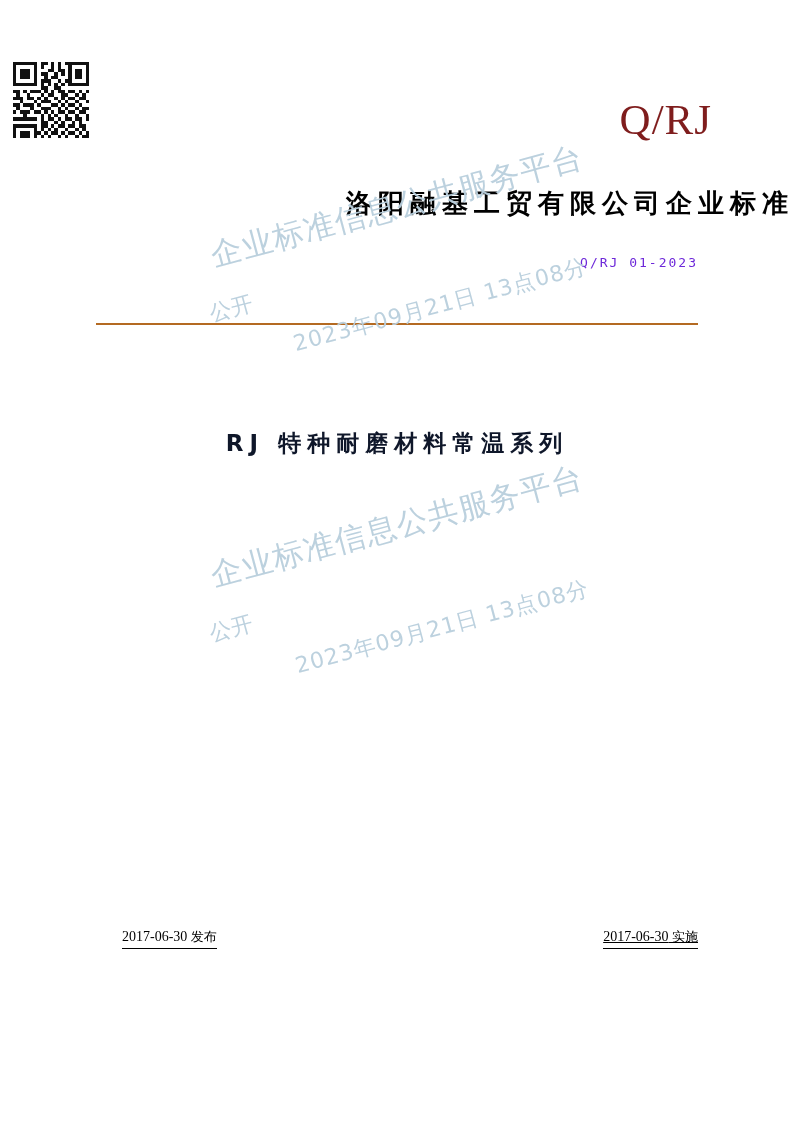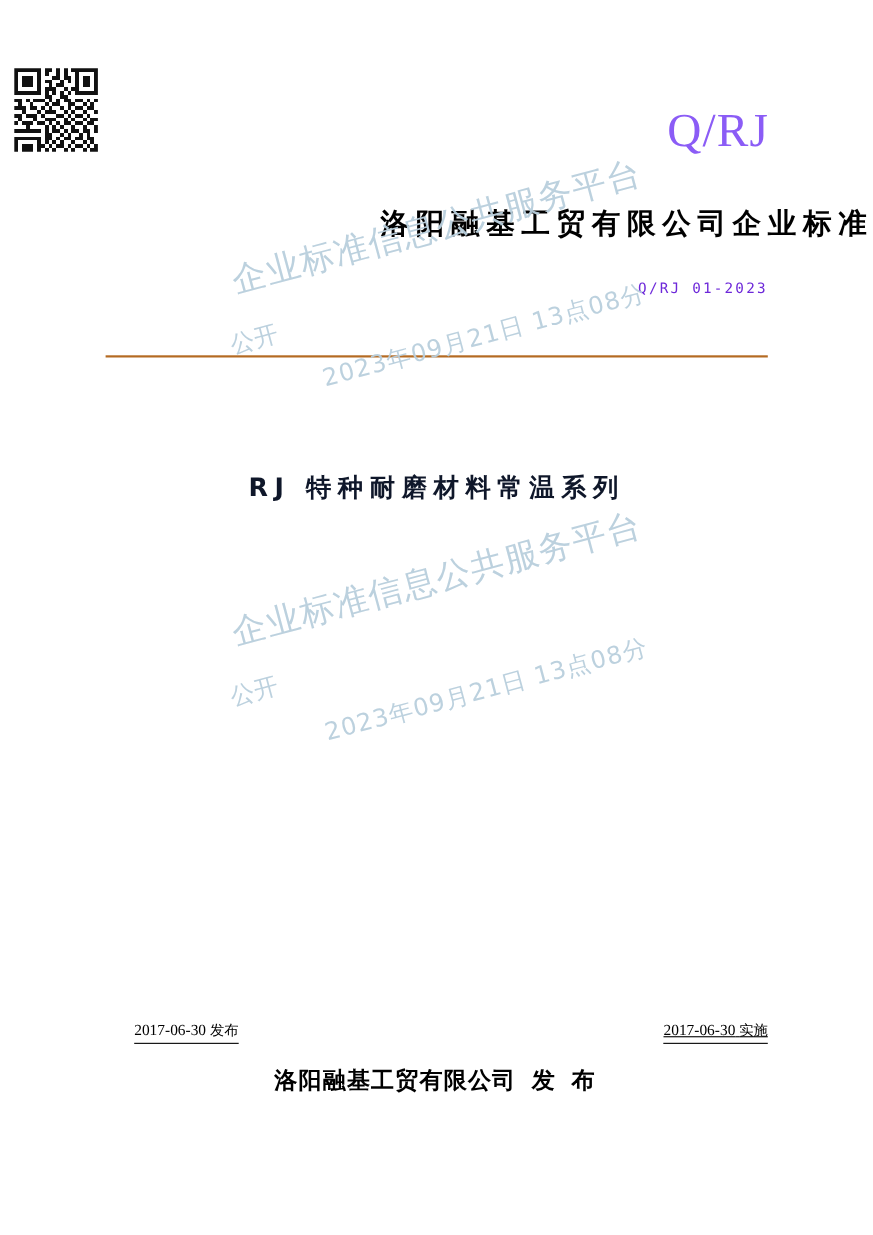--- a/index.html
+++ b/index.html
@@ -24,26 +24,26 @@
     left: 13px;
     top: 62px;
     width: 76px;
     height: 76px;
   }
   .qr-wrap svg { display: block; }
 
   
   .std-code-big {
     position: absolute;
-    right: 95px;
+    right: 82px;
     top: 95px;
     font-family: "Liberation Serif", serif;
     font-size: 43px;
     font-weight: 400;
-    color: #8b5cf6;
+    color: #7f1d1d;
     letter-spacing: 1px;
   }
 
   
   .company-std-title {
     position: absolute;
     left: 0;
     right: 0;
     top: 186px;
     text-align: right;
@@ -447,17 +447,14 @@
     <div class="date-item date-issue">
       <span>2017-06-30</span>
       <span class="cn">发布</span>
     </div>
     <div class="date-item date-effective">
       <span>2017-06-30</span>
       <span class="cn">实施</span>
     </div>
   </div>
 
-  <div class="publisher">
-    <span>洛阳融基工贸有限公司</span><span class="verb">发 布</span>
-  </div>
 
 </div>
 
 </body></html>

